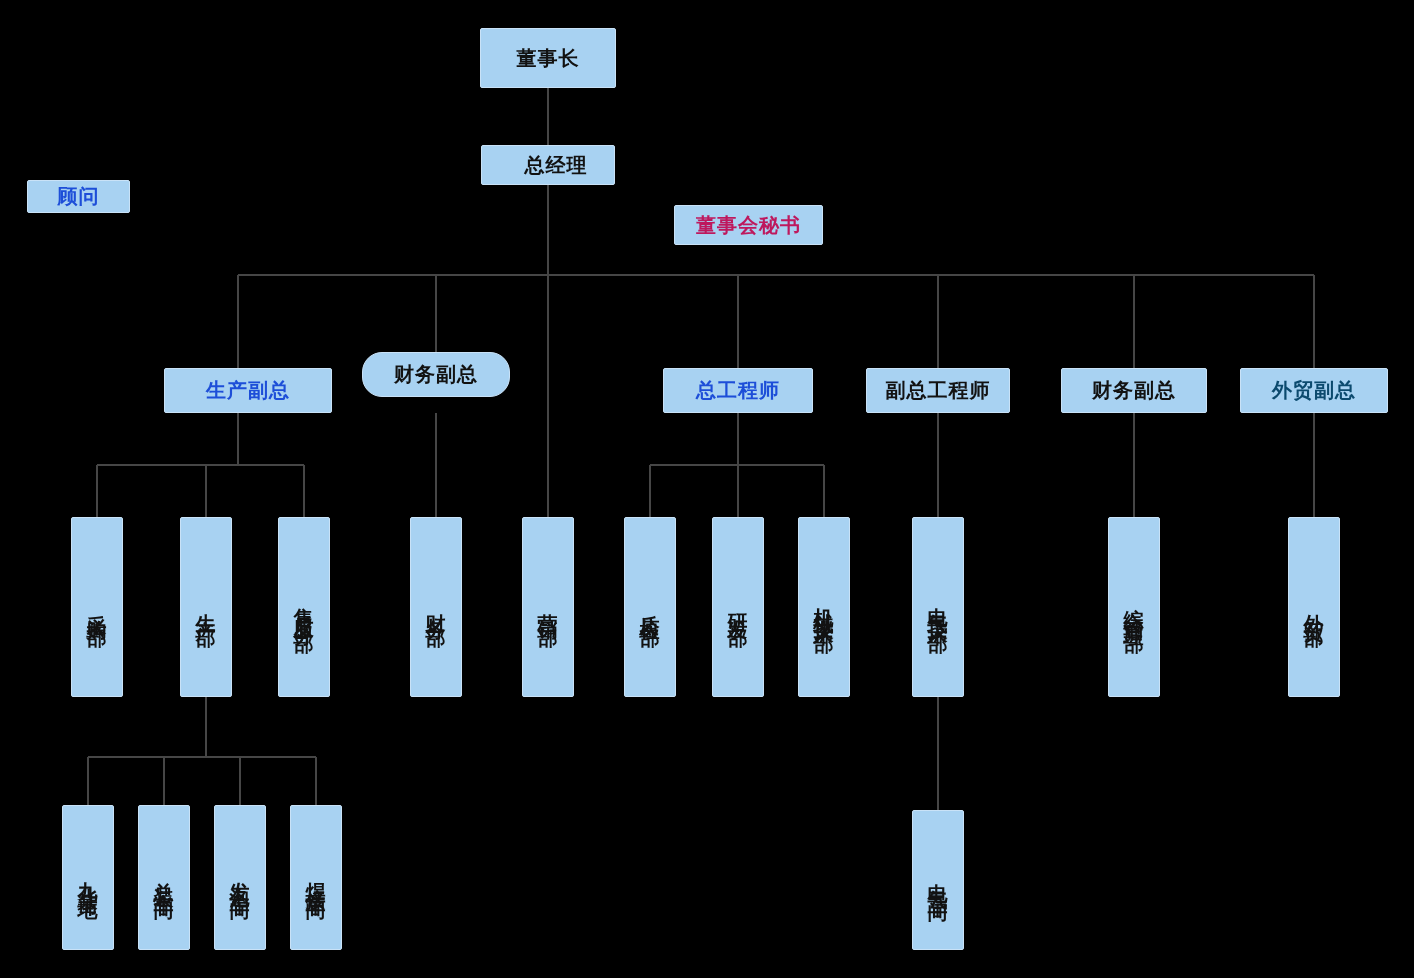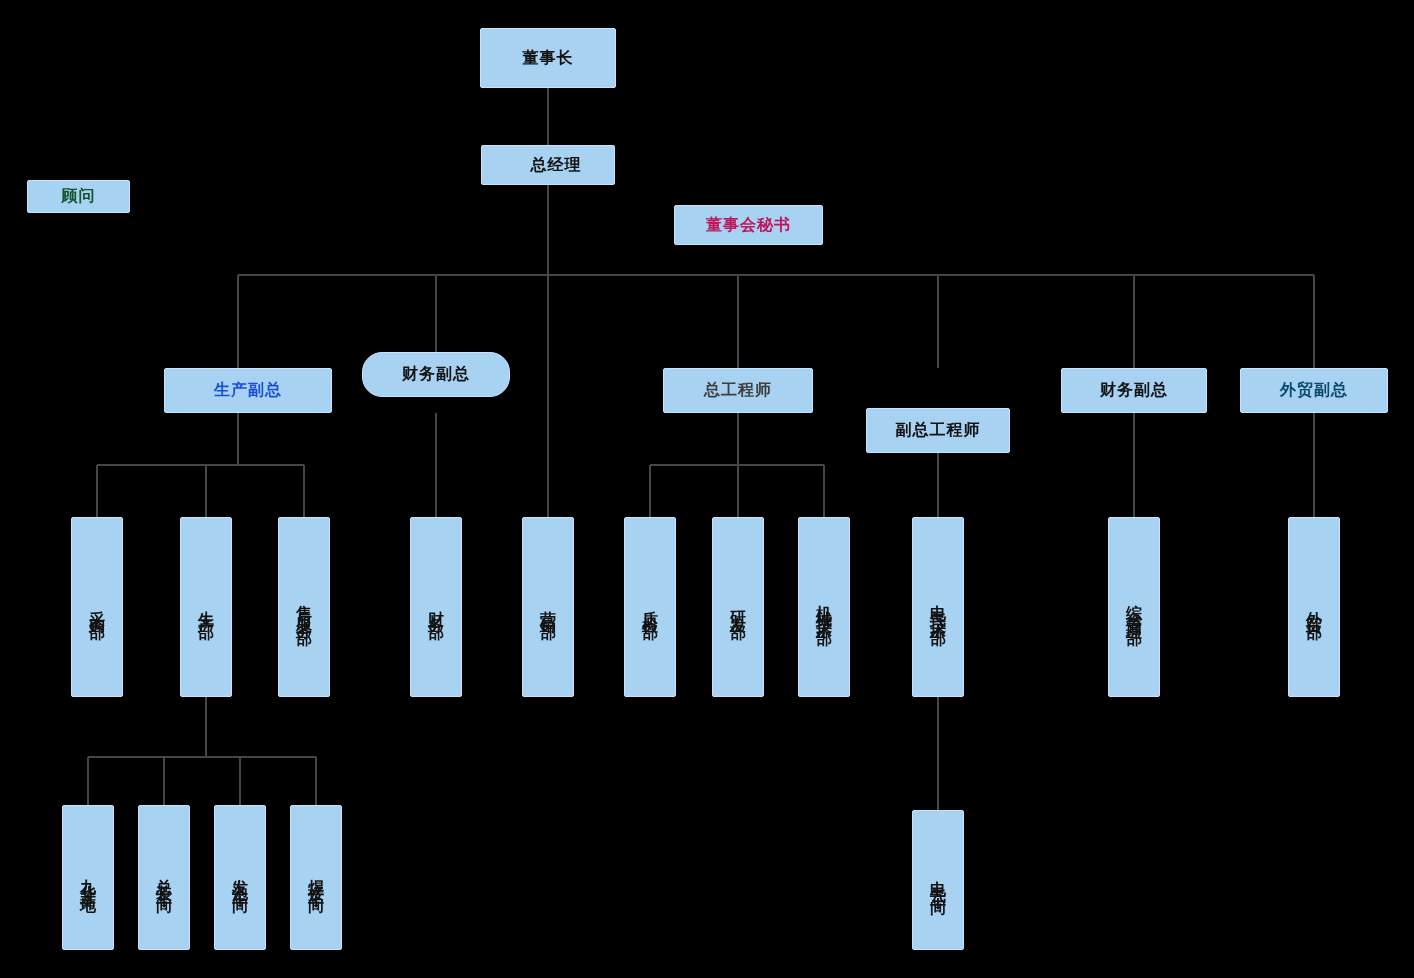--- a/index.html
+++ b/index.html
@@ -34,21 +34,21 @@
     position: absolute;
     display: flex;
     align-items: center;
     justify-content: center;
     box-sizing: border-box;
     background: #a8d2f2;
     border: 1px solid #c9e2f7;
     border-radius: 2px;
     color: #121212;
     font-weight: bold;
-    font-size: 16px;
+    font-size: 20px;
     letter-spacing: 1px;
     text-align: center;
   }
   .node.vertical span {
     writing-mode: vertical-rl;
     text-orientation: upright;
     letter-spacing: 6px;
     line-height: 1;
   }
 </style>
@@ -89,36 +89,36 @@
       <line x1="316" y1="757" x2="316" y2="805" stroke="#464646" stroke-width="2"></line>
       <line x1="938" y1="697" x2="938" y2="810" stroke="#464646" stroke-width="2"></line>
     </svg>
   <div id="nodes">
       <div class="node" style="left: 480px; top: 28px; width: 136px; height: 60px; background: rgb(168, 210, 242); border-color: rgb(201, 226, 247); color: rgb(18, 18, 18);">
         <span>董事长</span>
       </div>
       <div class="node" style="left: 481px; top: 145px; width: 134px; height: 40px; background: rgb(168, 210, 242); border-color: rgb(201, 226, 247); color: rgb(18, 18, 18); padding-left: 16px;">
         <span>总经理</span>
       </div>
-      <div class="node" style="left: 27px; top: 180px; width: 103px; height: 33px; background: rgb(168, 210, 242); border-color: rgb(201, 226, 247); color: #14532d;">
+      <div class="node" style="left: 27px; top: 180px; width: 103px; height: 33px; background: rgb(168, 210, 242); border-color: rgb(201, 226, 247); color: #1d4ed8;">
         <span>顾问</span>
       </div>
       <div class="node" style="left: 674px; top: 205px; width: 149px; height: 40px; background: rgb(168, 210, 242); border-color: rgb(201, 226, 247); color: #be185d;">
         <span>董事会秘书</span>
       </div>
       <div class="node" style="left: 164px; top: 368px; width: 168px; height: 45px; background: rgb(168, 210, 242); border-color: rgb(201, 226, 247); color: #1d4ed8;">
         <span>生产副总</span>
       </div>
       <div class="node" style="left: 362px; top: 352px; width: 148px; height: 45px; background: rgb(168, 210, 242); border-color: rgb(201, 226, 247); color: rgb(18, 18, 18); border-radius: 20px;">
         <span>财务副总</span>
       </div>
-      <div class="node" style="left: 663px; top: 368px; width: 150px; height: 45px; background: rgb(168, 210, 242); border-color: rgb(201, 226, 247); color: #404040;">
+      <div class="node" style="left: 663px; top: 368px; width: 150px; height: 45px; background: rgb(168, 210, 242); border-color: rgb(201, 226, 247); color: #1d4ed8;">
         <span>总工程师</span>
       </div>
-      <div class="node" style="left: 866px; top: 368px; width: 144px; height: 45px; background: rgb(168, 210, 242); border-color: rgb(201, 226, 247); color: rgb(18, 18, 18); margin-top: 40px;">
+      <div class="node" style="left: 866px; top: 368px; width: 144px; height: 45px; background: rgb(168, 210, 242); border-color: rgb(201, 226, 247); color: rgb(18, 18, 18);">
         <span>副总工程师</span>
       </div>
       <div class="node" style="left: 1061px; top: 368px; width: 146px; height: 45px; background: rgb(168, 210, 242); border-color: rgb(201, 226, 247); color: rgb(18, 18, 18);">
         <span>财务副总</span>
       </div>
       <div class="node" style="left: 1240px; top: 368px; width: 148px; height: 45px; background: rgb(168, 210, 242); border-color: rgb(201, 226, 247); color: #0c4a6e;">
         <span>外贸副总</span>
       </div>
       <div class="node vertical" style="left: 71px; top: 517px; width: 52px; height: 180px; background: rgb(168, 210, 242); border-color: rgb(201, 226, 247); color: rgb(18, 18, 18);">
         <span>采购部</span>

